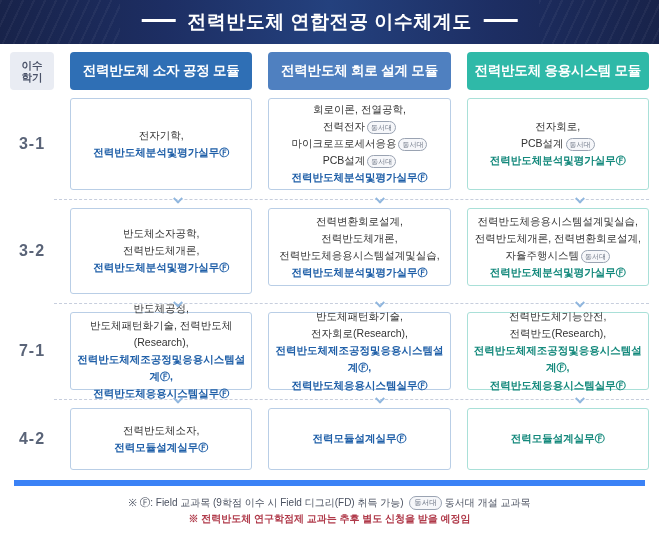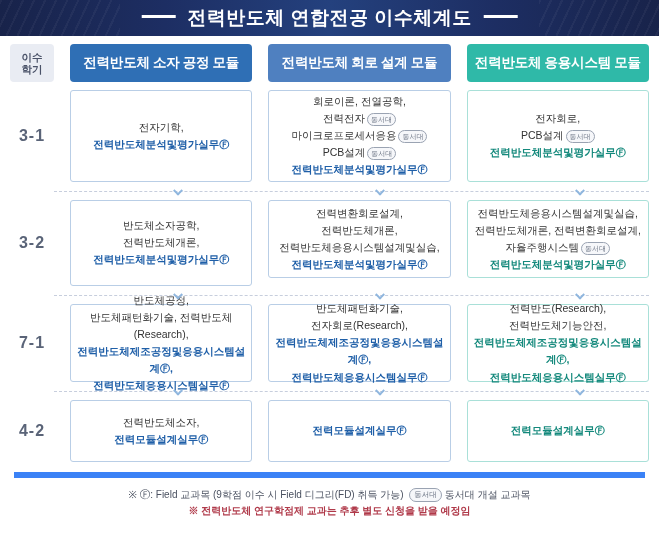--- a/index.html
+++ b/index.html
@@ -9,21 +9,21 @@
     background: #ffffff;
     font-family: "Liberation Sans", sans-serif;
     color: #333;
     overflow: hidden;
   }
   .page { position: relative; width: 659px; height: 543px; }
 
   
   .banner {
     position: relative;
-    height: 36px;
+    height: 44px;
     background: linear-gradient(90deg, #18234a 0%, #1d2e63 25%, #24417e 50%, #1d2e63 75%, #18234a 100%);
     overflow: hidden;
     padding-left: 12px;
   }
   .banner .deco {
     position: absolute; top: 0; bottom: 0; width: 120px;
     background: repeating-linear-gradient(115deg, rgba(255,255,255,0.045) 0 2px, transparent 2px 10px);
   }
   .banner .deco.left { left: 0; }
   .banner .deco.right { right: 0; }
@@ -60,21 +60,20 @@
     align-items: center; justify-content: center;
     font-size: 10.5px; font-weight: bold; color: #4a5268;
     line-height: 1.15;
   }
   .col-head {
     height: 38px;
     border-radius: 4px;
     display: flex; align-items: center; justify-content: center;
     color: #fff; font-size: 13.5px; font-weight: bold;
     letter-spacing: -0.2px;
-    font-family: Liberation Serif, serif;
   }
   .col-head.c0 { background: #2f6fb5; }
   .col-head.c1 { background: #4f80c0; }
   .col-head.c2 { background: #2fb9a8; }
 
   .sem-cell {
     display: flex; align-items: center; justify-content: center;
     font-size: 16px; font-weight: bold; color: #5a6478;
     letter-spacing: 1px;
   }
@@ -245,22 +244,22 @@
       <div class="hl">전력반도체제조공정및응용시스템설계<span class="fd">Ⓕ</span>,</div>
       <div class="hl">전력반도체응용시스템실무<span class="fd">Ⓕ</span></div>
     </div>
     <div class="box c1" style="height:78px">
       <div>반도체패턴화기술,</div>
       <div>전자회로(Research),</div>
       <div class="hl">전력반도체제조공정및응용시스템설계<span class="fd">Ⓕ</span>,</div>
       <div class="hl">전력반도체응용시스템실무<span class="fd">Ⓕ</span></div>
     </div>
     <div class="box c2" style="height:78px">
+      <div>전력반도체기능안전,</div>
       <div>전력반도(Research),</div>
-      <div>전력반도체기능안전,</div>
       <div class="hl">전력반도체제조공정및응용시스템설계<span class="fd">Ⓕ</span>,</div>
       <div class="hl">전력반도체응용시스템실무<span class="fd">Ⓕ</span></div>
     </div>
 
     <div class="arrow-row">
       <div class="dash"></div>
       <div class="chev" style="left:168px"></div>
       <div class="chev" style="left:370px"></div>
       <div class="chev" style="left:570px"></div>
     </div>

